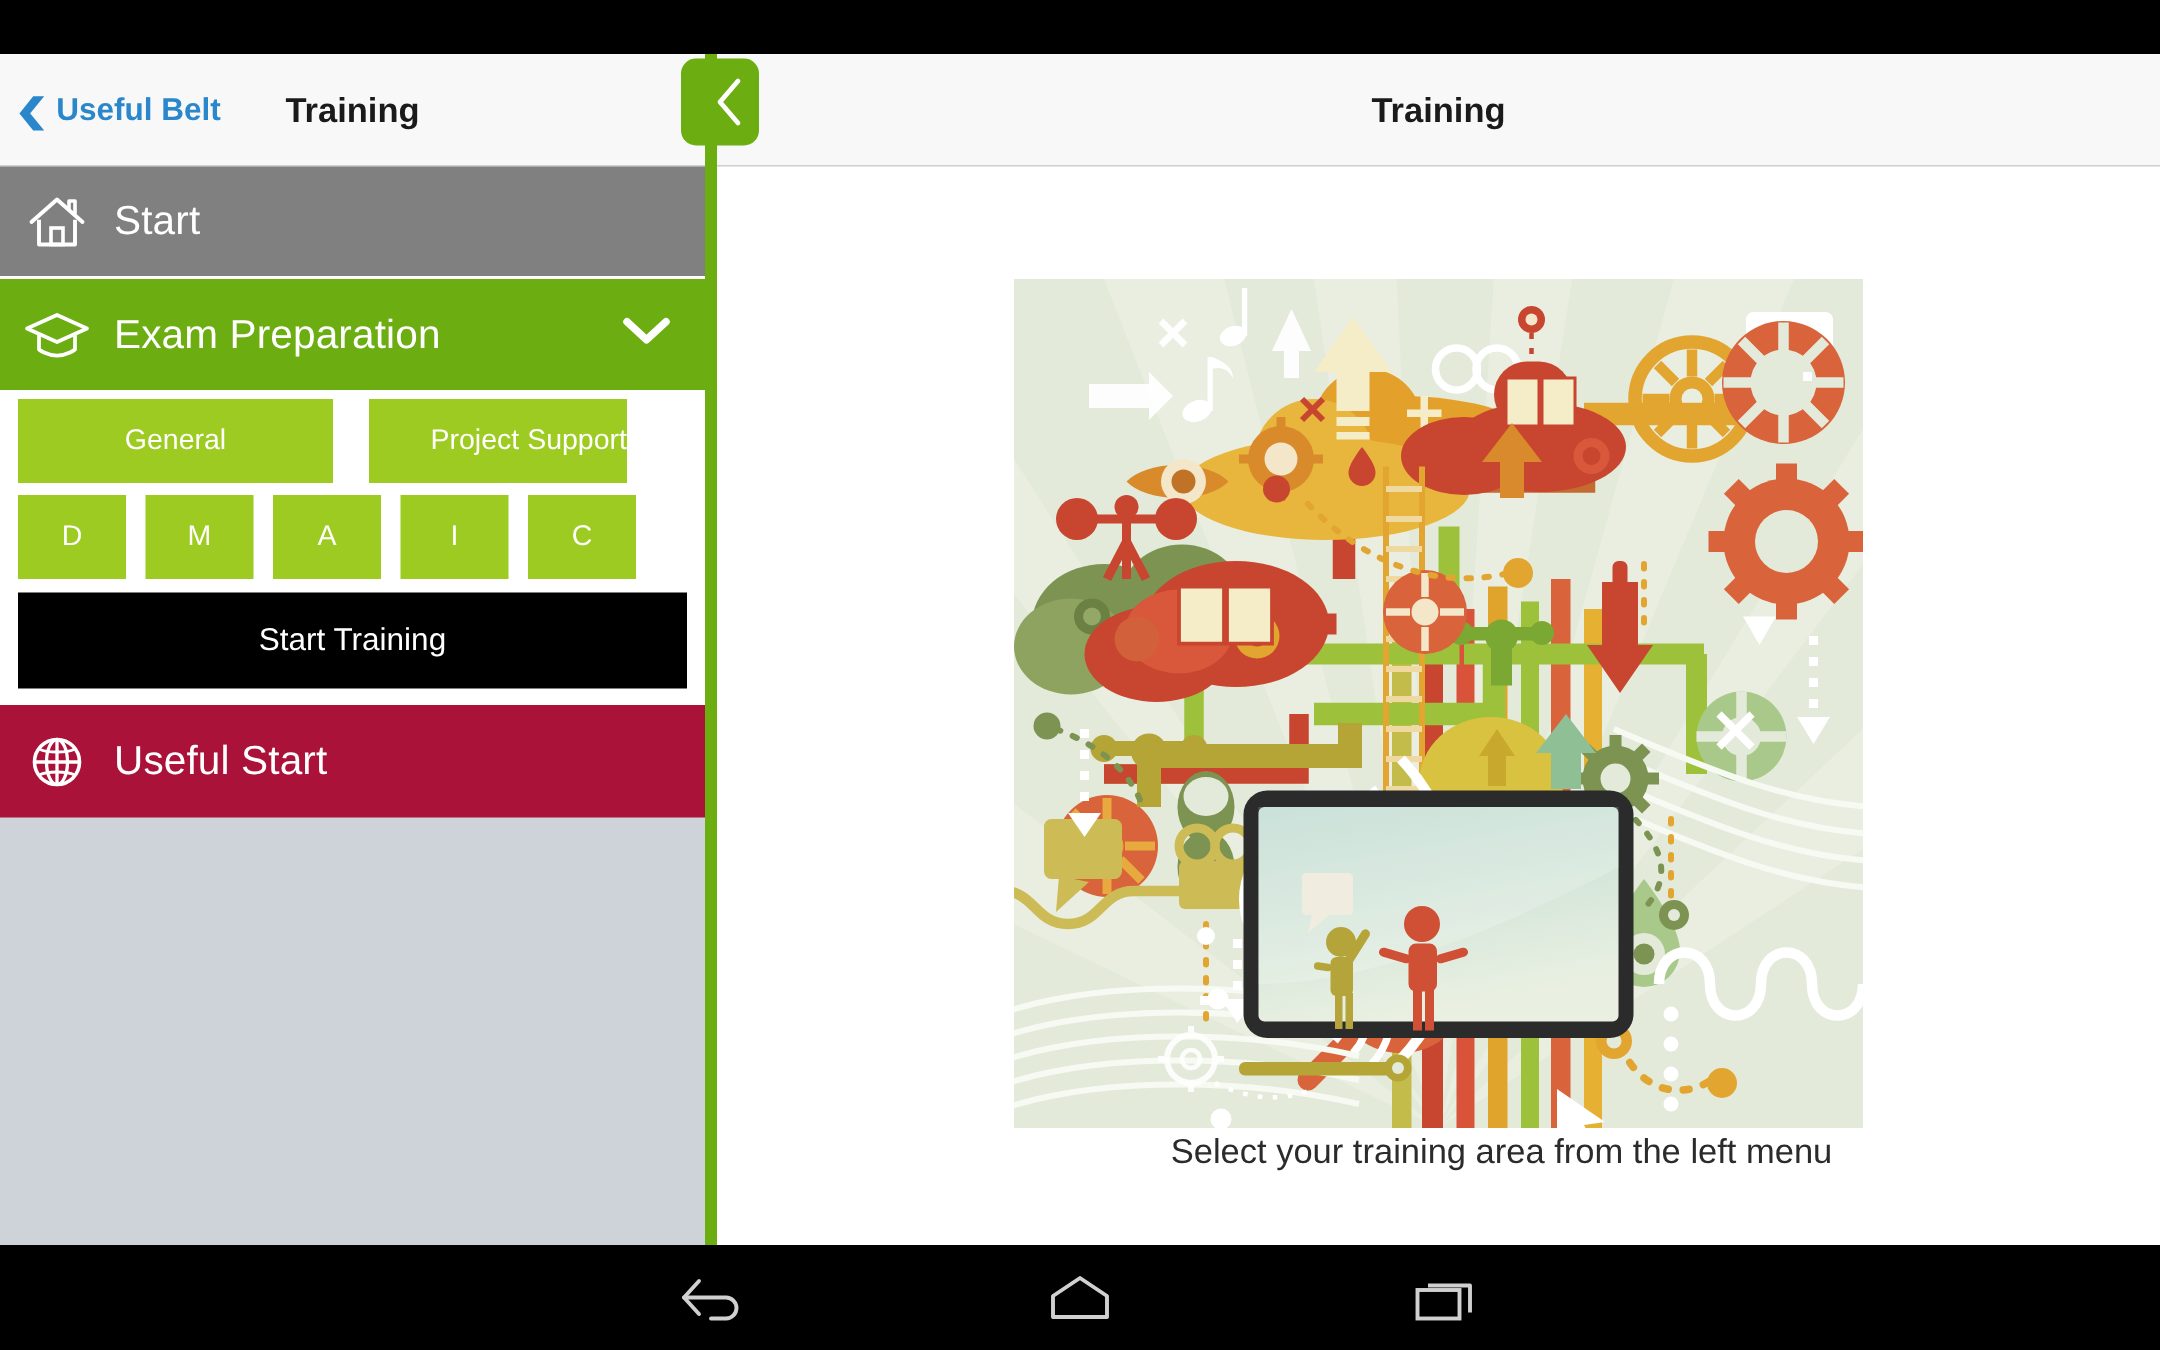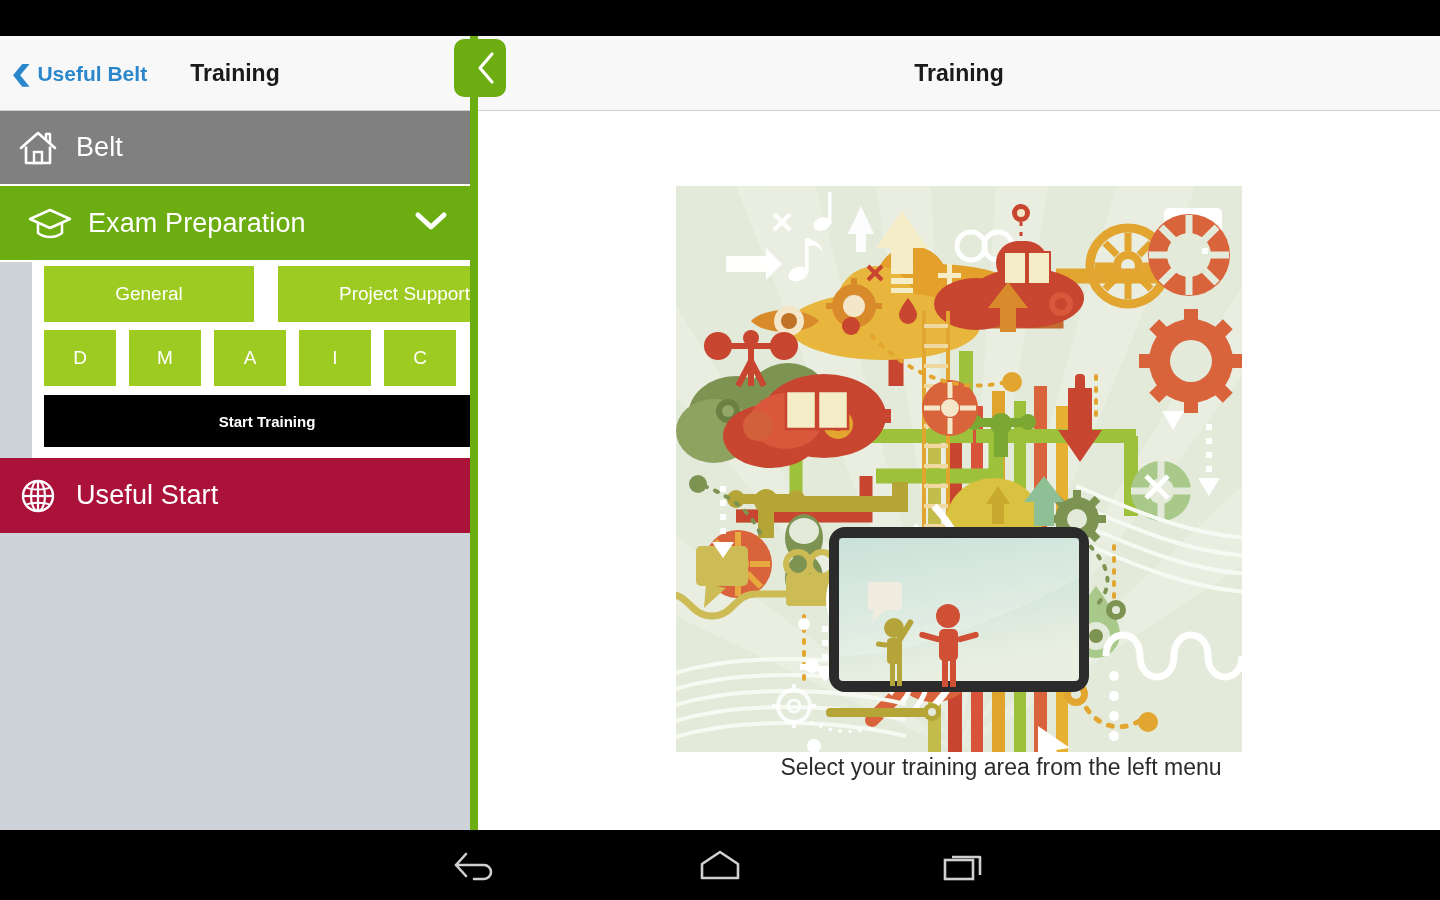--- a/index.html
+++ b/index.html
@@ -24,36 +24,36 @@
   .back-link{ position:absolute; left:12px; top:0; height:75px; display:flex; align-items:center; gap:7px;
               color:#2a87cc; font-size:21px; font-weight:bold; cursor:pointer; }
   .back-chev{ font-size:22px; font-weight:bold; line-height:1; display:inline-block; transform:scaleX(1.25); }
   .left-title{ position:absolute; left:0; top:0; width:470px; height:75px; display:flex;
                align-items:center; justify-content:center; font-size:23px; font-weight:bold; color:#1a1a1a; }
 
   .menu{ position:absolute; left:0; top:75px; width:470px; }
   .menu-row{ position:relative; width:470px; display:flex; align-items:center;
              border-bottom:2px solid #fff; cursor:pointer; }
   .menu-row.start{ height:75px; background:#808080; }
-  .menu-row.exam{ height:76px; background:#6cad12;padding-left:12px; }
+  .menu-row.exam{ height:76px; background:#6cad12; }
   .menu-row.links{ height:75px; background:#ab123a; border-bottom:none; }
   .menu-ico{ width:76px; display:flex; align-items:center; justify-content:center; }
   .menu-lbl{ color:#fff; font-size:27px; letter-spacing:.1px; }
   .menu-chev{ position:absolute; right:22px; top:50%; transform:translateY(-50%); }
 
-  .submenu{ width:470px; background:#fff; padding:0;margin-left:32px; }
+  .submenu{ width:470px; background:#fff; padding:0; }
   .row-a{ display:flex; gap:24px; padding:4px 12px 0 12px; }
   .pill{ background:#9ecb21; color:#fff; display:flex; align-items:center; justify-content:center;
          font-size:19px; height:56px; cursor:pointer; }
   .pill.general{ width:210px; }
-  .pill.project{ width:212px;padding-left:41px; }
+  .pill.project{ width:172px;padding-left:41px; }
   .row-b{ display:flex; gap:13px; padding:8px 12px 0 12px; }
   .pill.letter{ width:72px; height:56px; font-size:19px; }
-  .start-training{ margin:9px 12px 0 12px; width:446px; height:52px; background:#000; color:#fff;
-                   display:flex; align-items:center; justify-content:center; font-size:15px; cursor:pointer;font-weight:bold; }
+  .start-training{ margin:9px 12px 0 12px; width:446px; height:64px; background:#000; color:#fff;
+                   display:flex; align-items:center; justify-content:center; font-size:21px; cursor:pointer; }
   .sub-pad{ height:11px; }
 
   .divider-strip{ position:absolute; left:470px; top:0; width:8px; height:794px; background:#6cad12; }
 
   
   .right-panel{ position:absolute; left:478px; top:0; width:962px; height:794px; background:#fff; }
   .right-header{ position:absolute; left:0; top:0; width:962px; height:75px; background:#f8f8f8;
                  border-bottom:1px solid #cfcfcf; }
   .right-title{ position:absolute; left:0; top:0; width:962px; height:75px; display:flex;
                 align-items:center; justify-content:center; font-size:23px; font-weight:bold; color:#1a1a1a; }
@@ -97,21 +97,21 @@
 
         <div class="menu-row start">
           <div class="menu-ico">
             <svg width="42" height="40" viewBox="0 0 42 40">
               <path d="M4 20 L21 5 L38 20" fill="none" stroke="#fff" stroke-width="2.6" stroke-linejoin="round" stroke-linecap="round"></path>
               <path d="M9 18.5 V35 H33 V18.5" fill="none" stroke="#fff" stroke-width="2.6" stroke-linejoin="round"></path>
               <rect x="17" y="24" width="8" height="11" fill="none" stroke="#fff" stroke-width="2.4"></rect>
               <path d="M29 11.5 V6 h4 v9" fill="none" stroke="#fff" stroke-width="2.4" stroke-linejoin="round"></path>
             </svg>
           </div>
-          <div class="menu-lbl">Belt</div>
+          <div class="menu-lbl">Start</div>
         </div>
 
         <div class="menu-row exam">
           <div class="menu-ico">
             <svg width="46" height="38" viewBox="0 0 46 38">
               <path d="M23 6 L43 15 L23 24 L3 15 Z" fill="none" stroke="#fff" stroke-width="2.5" stroke-linejoin="round"></path>
               <path d="M11 18.5 V29 C11 29 16 33 23 33 C30 33 35 29 35 29 V18.5" fill="none" stroke="#fff" stroke-width="2.5" stroke-linejoin="round"></path>
             </svg>
           </div>
           <div class="menu-lbl">Exam Preparation</div>

